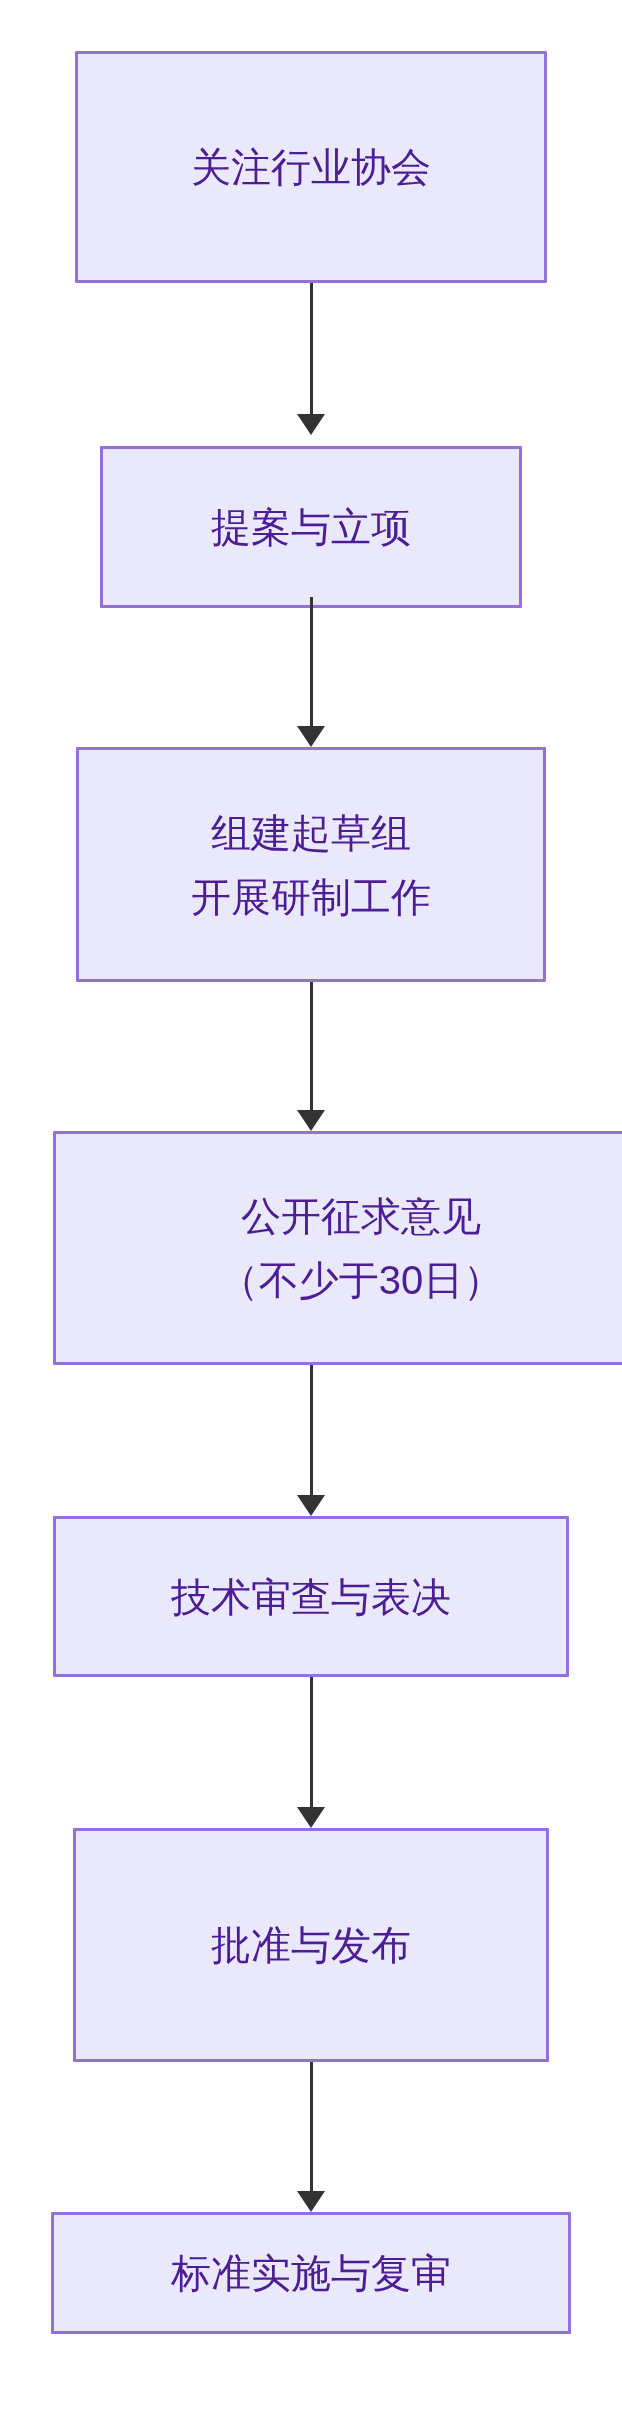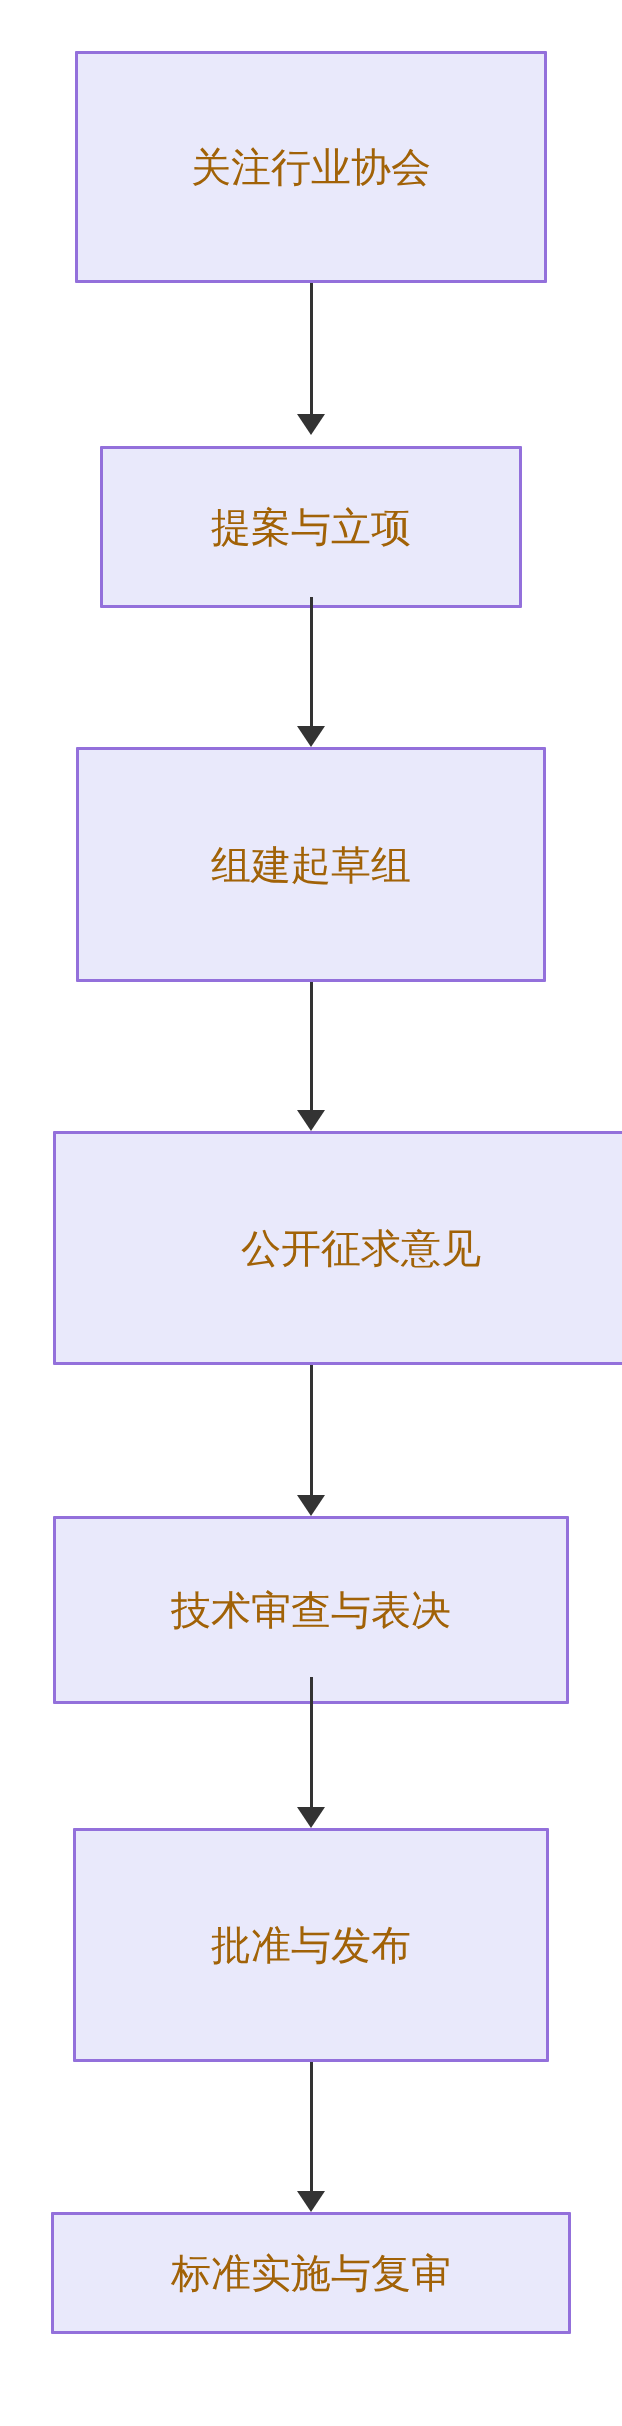--- a/index.html
+++ b/index.html
@@ -19,30 +19,30 @@
     position: absolute;
     box-sizing: border-box;
     background: #e9e9fb;
     border: 3px solid #9370db;
     border-radius: 1px;
     display: flex;
     flex-direction: column;
     align-items: center;
     justify-content: center;
     text-align: center;
-    color: #a16207;
+    color: #4c1d95;
     font-size: 40px;
     line-height: 64px;
     white-space: nowrap;
   }
   .n1 { left: 75px;  top: 51px;   width: 472px; height: 232px; }
   .n2 { left: 100px; top: 435px;  width: 422px; height: 162px; margin-top: 11px; }
   .n3 { left: 76px;  top: 747px;  width: 470px; height: 235px; }
   .n4 { left: 53px;  top: 1131px; width: 616px; height: 234px; }
-  .n5 { left: 53px;  top: 1516px; width: 516px; height: 188px; }
+  .n5 { left: 53px;  top: 1516px; width: 516px; height: 161px; }
   .n6 { left: 73px;  top: 1828px; width: 476px; height: 234px; }
   .n7 { left: 51px;  top: 2212px; width: 520px; height: 122px; }
 
   .arrow {
     position: absolute;
     width: 28px;
     display: flex;
     flex-direction: column;
     align-items: center;
   }
@@ -83,29 +83,31 @@
     <span>提案与立项</span>
   </div>
 
   <div class="arrow a2">
     <div class="shaft"></div>
     <div class="head"></div>
   </div>
 
   <div class="node n3">
     <span>组建起草组</span>
+    <span>开展研制工作</span>
   </div>
 
   <div class="arrow a3">
     <div class="shaft"></div>
     <div class="head"></div>
   </div>
 
   <div class="node n4">
     <span>公开征求意见</span>
+    <span>（不少于30日）</span>
   </div>
 
   <div class="arrow a4">
     <div class="shaft"></div>
     <div class="head"></div>
   </div>
 
   <div class="node n5">
     <span>技术审查与表决</span>
   </div>

